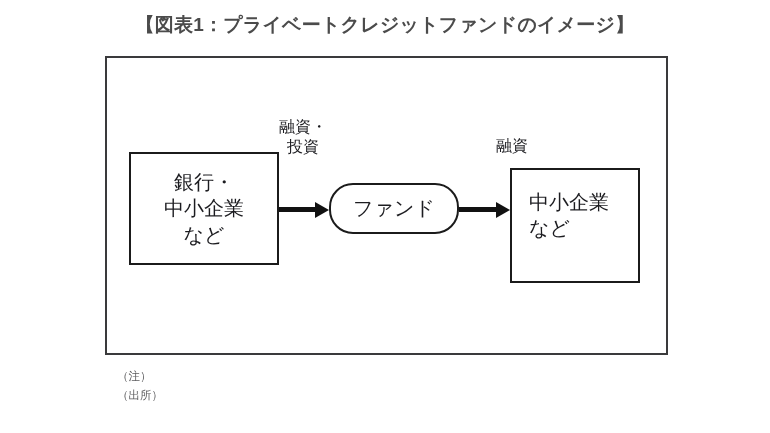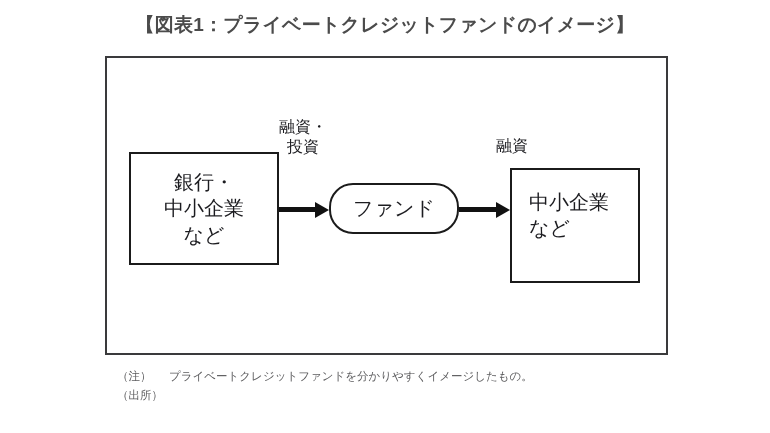--- a/index.html
+++ b/index.html
@@ -202,20 +202,19 @@
     <div class="node node-sme" style="left:403px; top:110px;">
       <span class="node-line">中小企業</span>
       <span class="node-line">など</span>
     </div>
 
   </div>
 
   <div class="footnotes">
     <div class="footnote-row">
       <span class="footnote-tag">（注）</span>
-      <span class="footnote-text">プライベートクレジットファンドを分かりやすくイメージしたもの。</span>
     </div>
     <div class="footnote-row">
       <span class="footnote-tag">（出所）</span>
     </div>
   </div>
 
 </div>
 
 </body></html>

